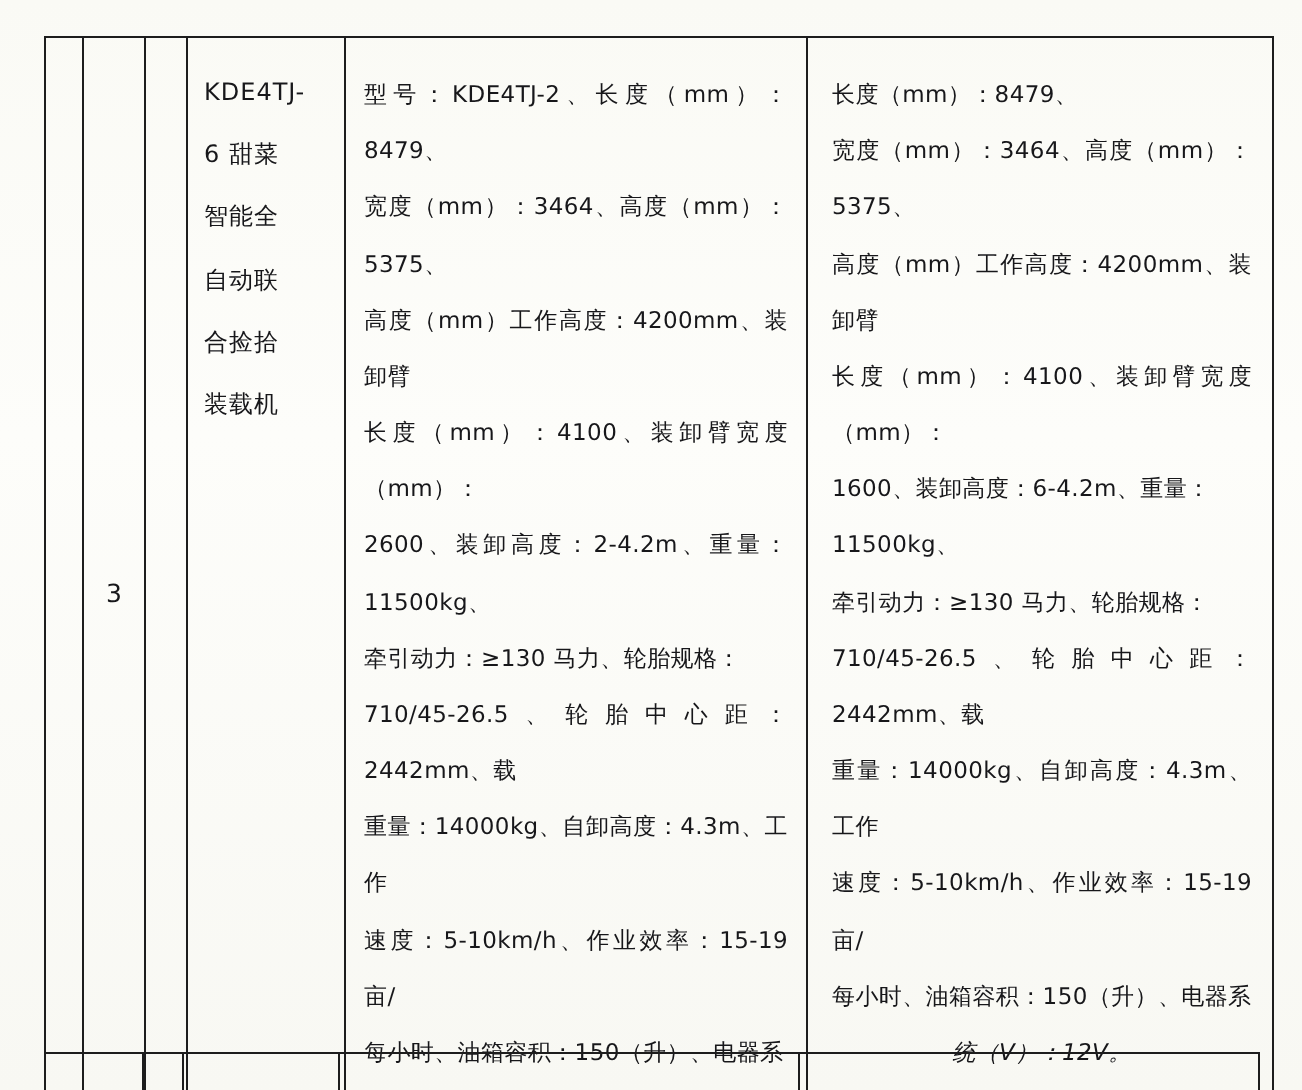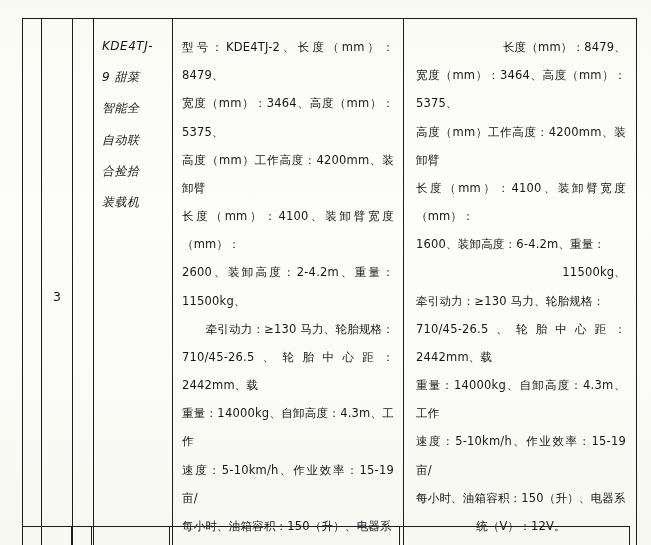--- a/index.html
+++ b/index.html
@@ -63,42 +63,42 @@
     height: 100%;
     font-size: 12.5px;
     color: #17171a;
   }
   .cell-name {
     padding: 12px 6px 6px 8px;
     font-size: 12px;
     line-height: 2.6;
     color: #17171a;
     letter-spacing: 0.5px;
-    font-style: italic;
   }
   .cell-spec {
     padding: 14px 9px 6px 9px;
     font-size: 11.5px;
     line-height: 2.45;
     color: #17171a;
     text-align: justify;
     text-justify: inter-ideograph;
     letter-spacing: 0.2px;
   }
   .cell-spec.right-col {
     padding-left: 12px;
     padding-right: 10px;
   }
   .spec-tail {
     display: block;
     text-align: center;
+    font-style: italic;
   }
   .spec-mid {
     display: block;
-    text-align: right;
+    text-align: left;
   }
   
   .bottom-strip {
     position: absolute;
     left: 22px;
     top: 526px;
     width: 608px;
     height: 19px;
     border-left: 1px solid #1d1d1d;
     border-right: 1px solid #1d1d1d;
@@ -132,21 +132,21 @@
       </td>
       <td class="col-b">
         <div class="cell-num">3</div>
       </td>
       <td class="col-c">
         <div class="cell-inner"></div>
       </td>
       <td class="col-d">
         <div class="cell-name">
           <span>KDE4TJ-</span><br>
-          <span>9 甜菜</span><br>
+          <span>6 甜菜</span><br>
           <span>智能全</span><br>
           <span>自动联</span><br>
           <span>合捡拾</span><br>
           <span>装载机</span>
         </div>
       </td>
       <td class="col-e">
         <div class="cell-spec">
           <span>型号：KDE4TJ-2、长度（mm）：8479、</span><br>
           <span>宽度（mm）：3464、高度（mm）：5375、</span><br>

